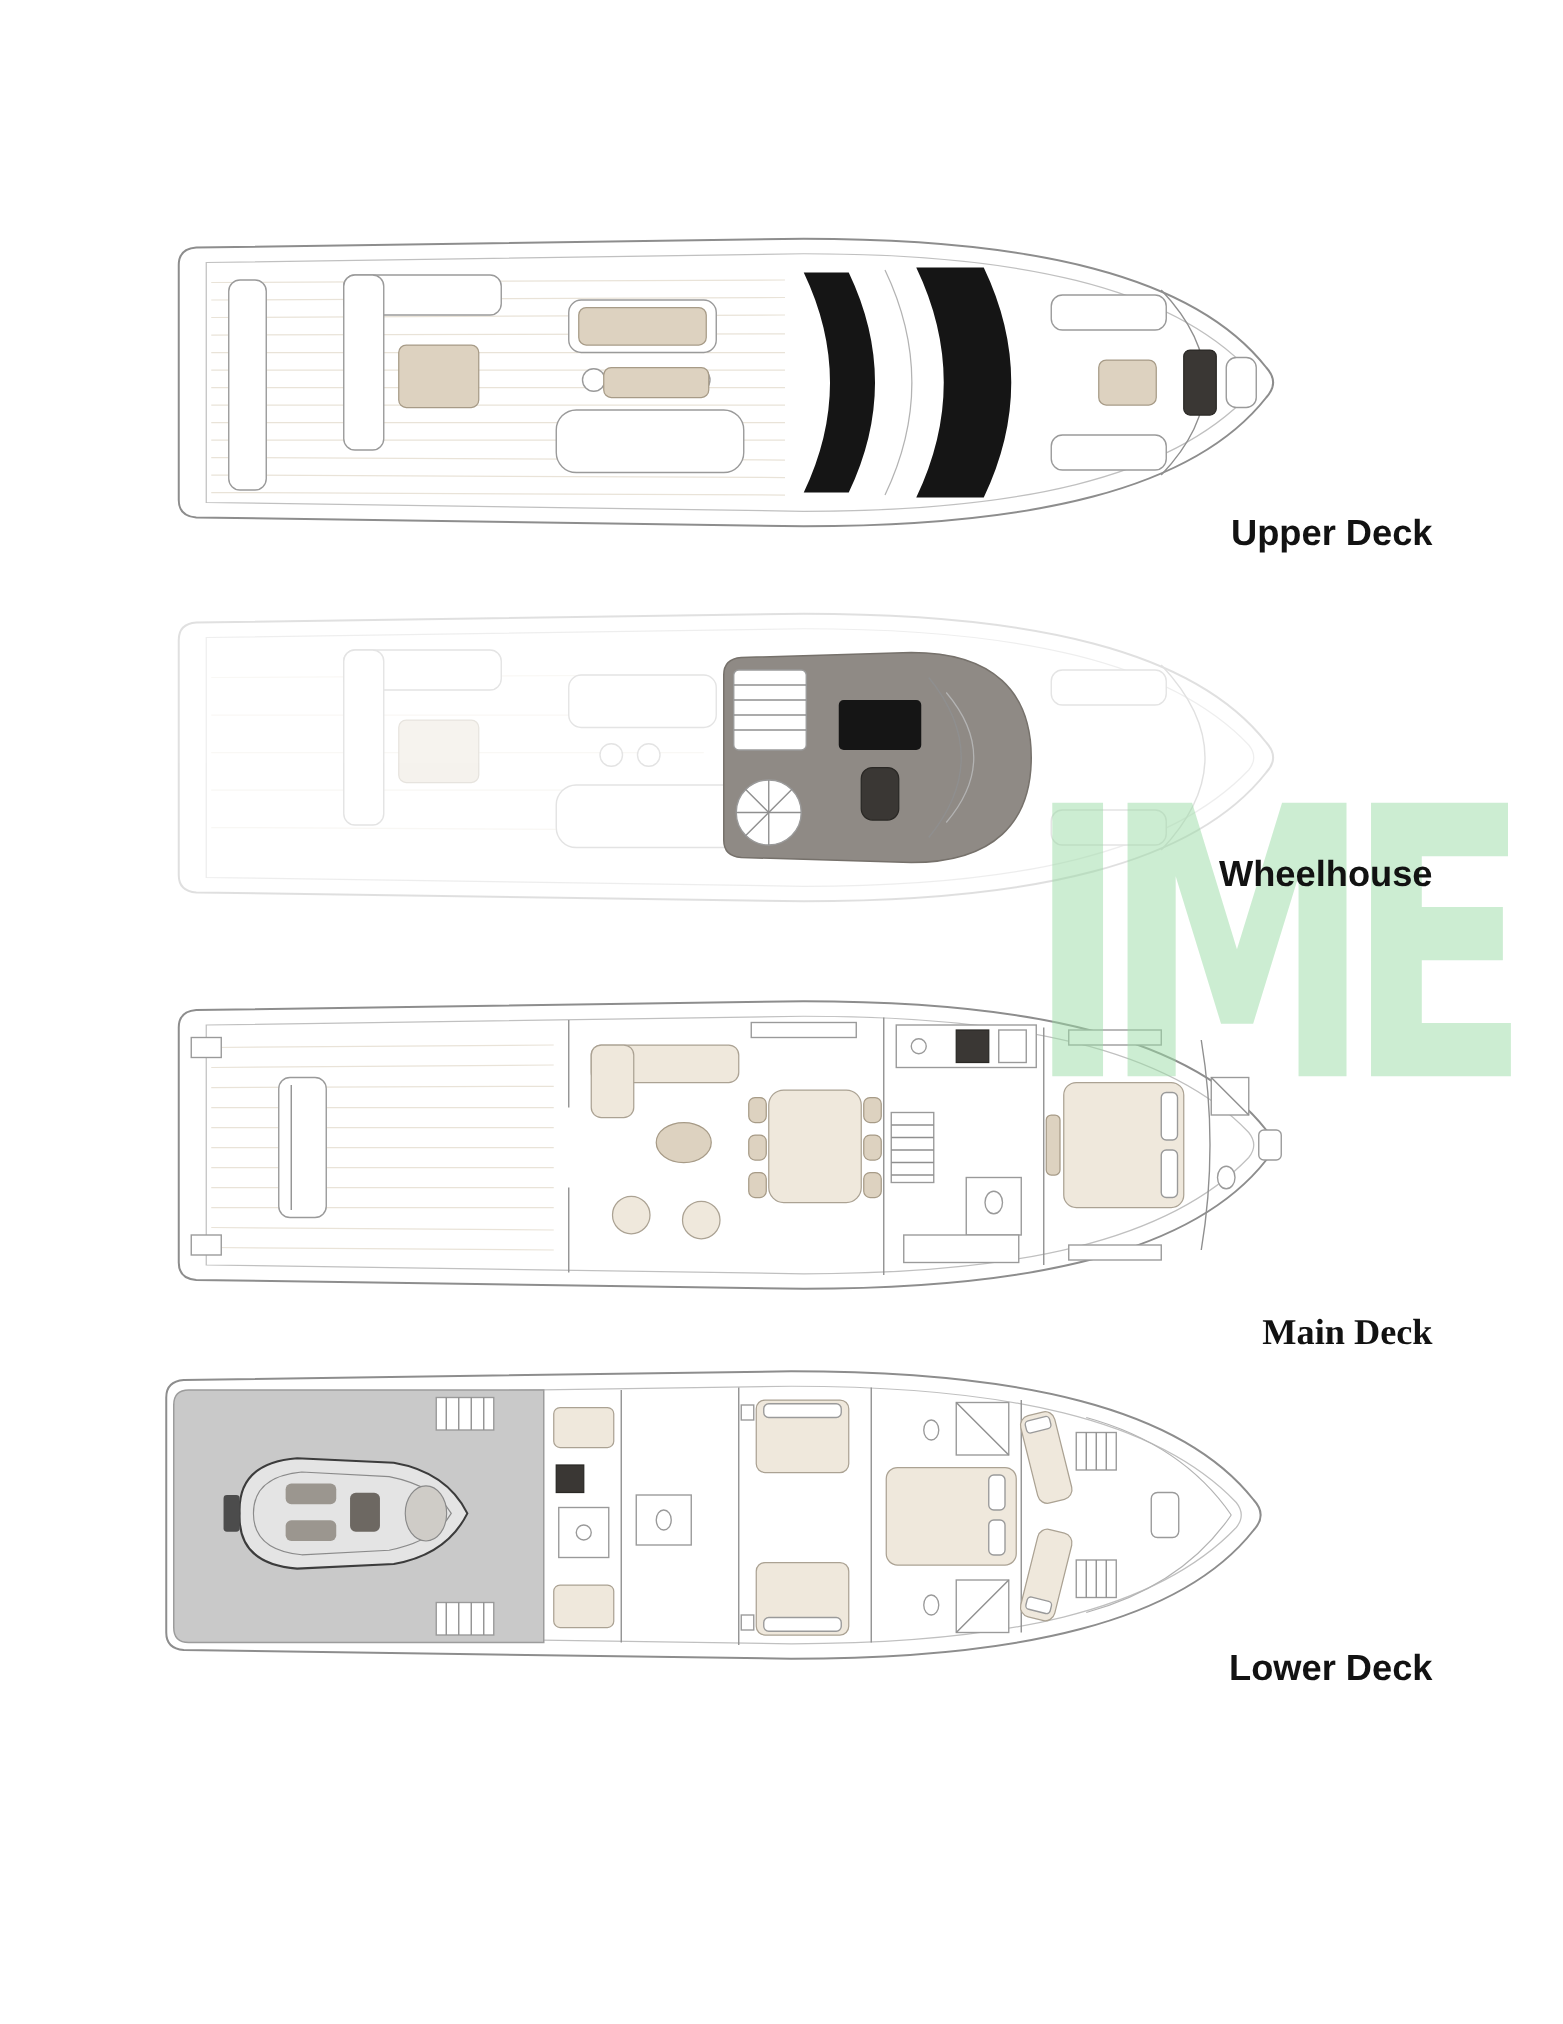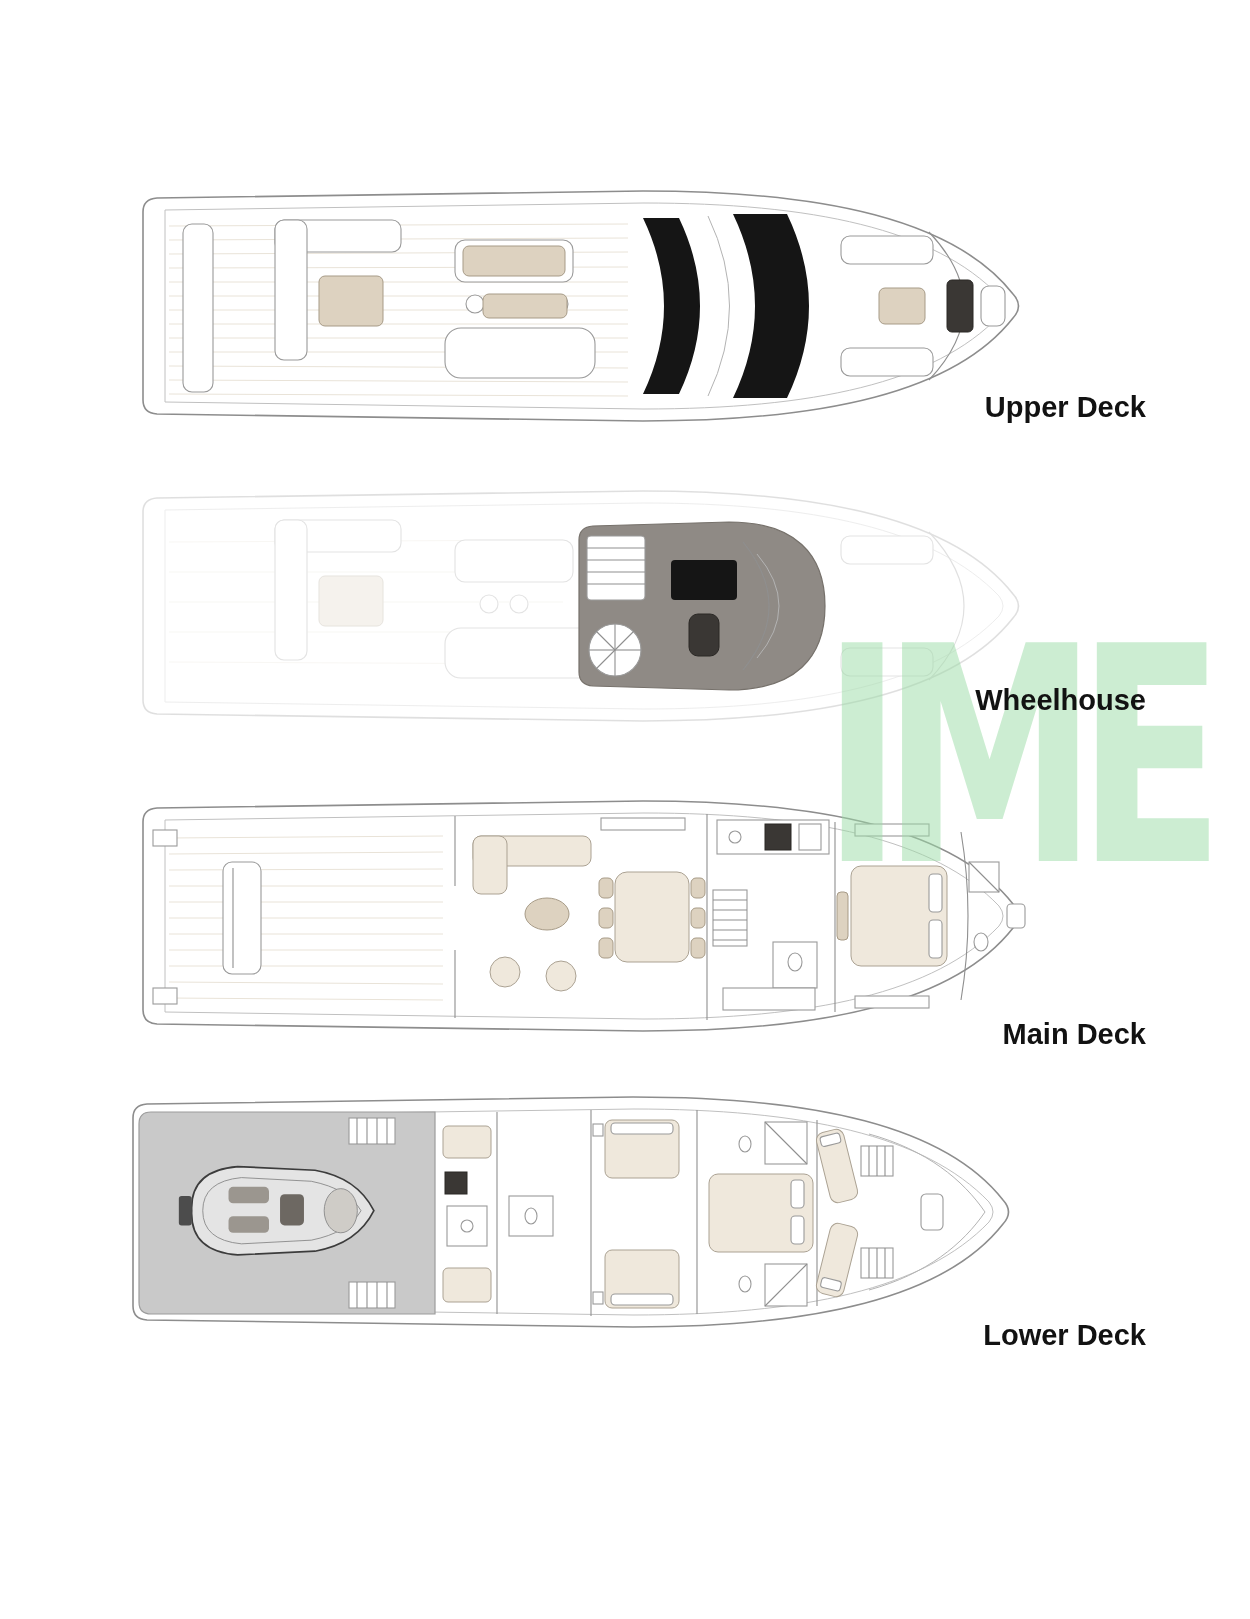--- a/index.html
+++ b/index.html
@@ -4,23 +4,23 @@
 <style>
   html,body{margin:0;padding:0;background:#ffffff;}
   body{width:1250px;height:1619px;position:relative;font-family:"Liberation Sans",sans-serif;overflow:hidden;}
   .stage{position:absolute;inset:0;}
   .plan{position:absolute;width:920px;height:250px;}
   #plan-upper{left:118px;top:182px;}
   #plan-wheelhouse{left:118px;top:482px;}
   #plan-main{left:118px;top:792px;}
   #plan-lower{left:108px;top:1088px;}
   .deck-label{position:absolute;right:104px;font-weight:700;font-size:29px;color:#121212;white-space:nowrap;z-index:6;}
-  #label-upper{top:391px;}
+  #label-upper{top:411px;}
   #label-wheelhouse{top:684px;}
-  #label-main{top:1018px;}
+  #label-main{top:1050px;font-family:Liberation Serif, serif;}
   #label-lower{top:1319px;}
   .watermark{
     position:absolute;left:822px;top:608px;z-index:5;pointer-events:none;
     font-family:"DejaVu Sans",sans-serif;font-weight:800;font-size:300px;line-height:1;
     color:#9bdca6;opacity:.5;letter-spacing:-28px;
     transform:scaleX(.72);transform-origin:left top;user-select:none;
   }
   
   .hullO{fill:#ffffff;stroke:#8d8d8d;stroke-width:1.6;}
   .hullI{fill:none;stroke:#c0c0c0;stroke-width:1;}

